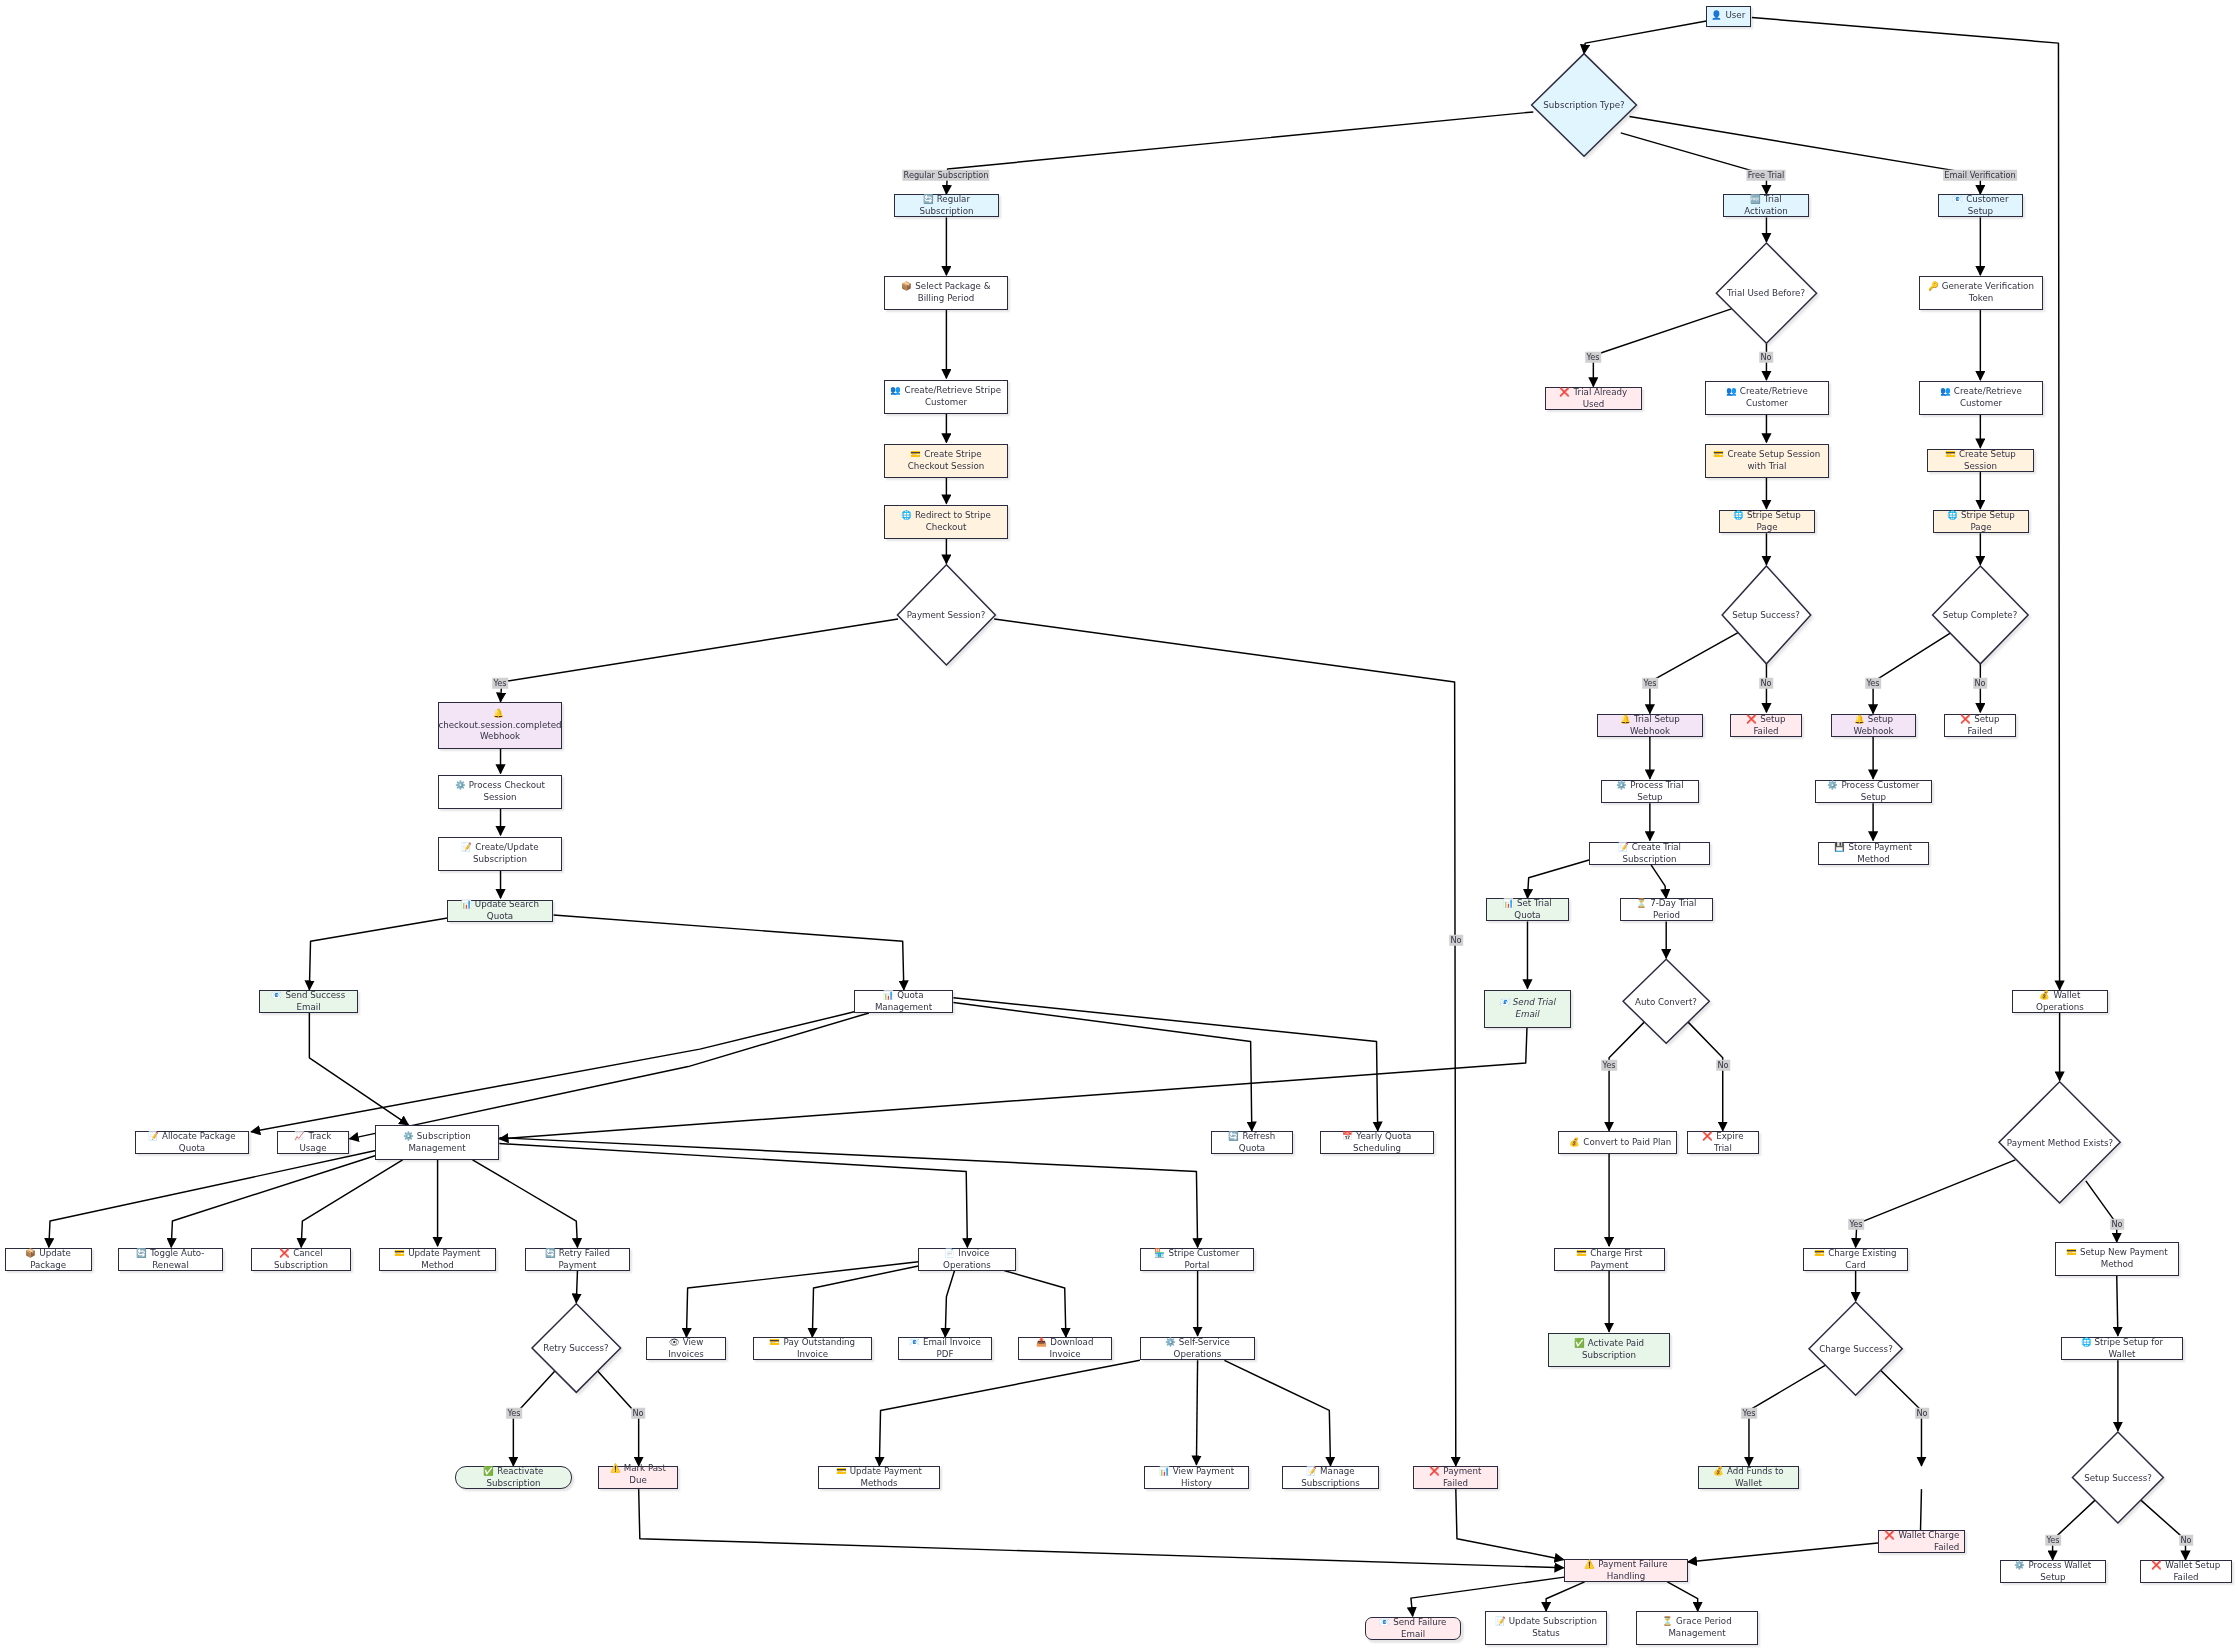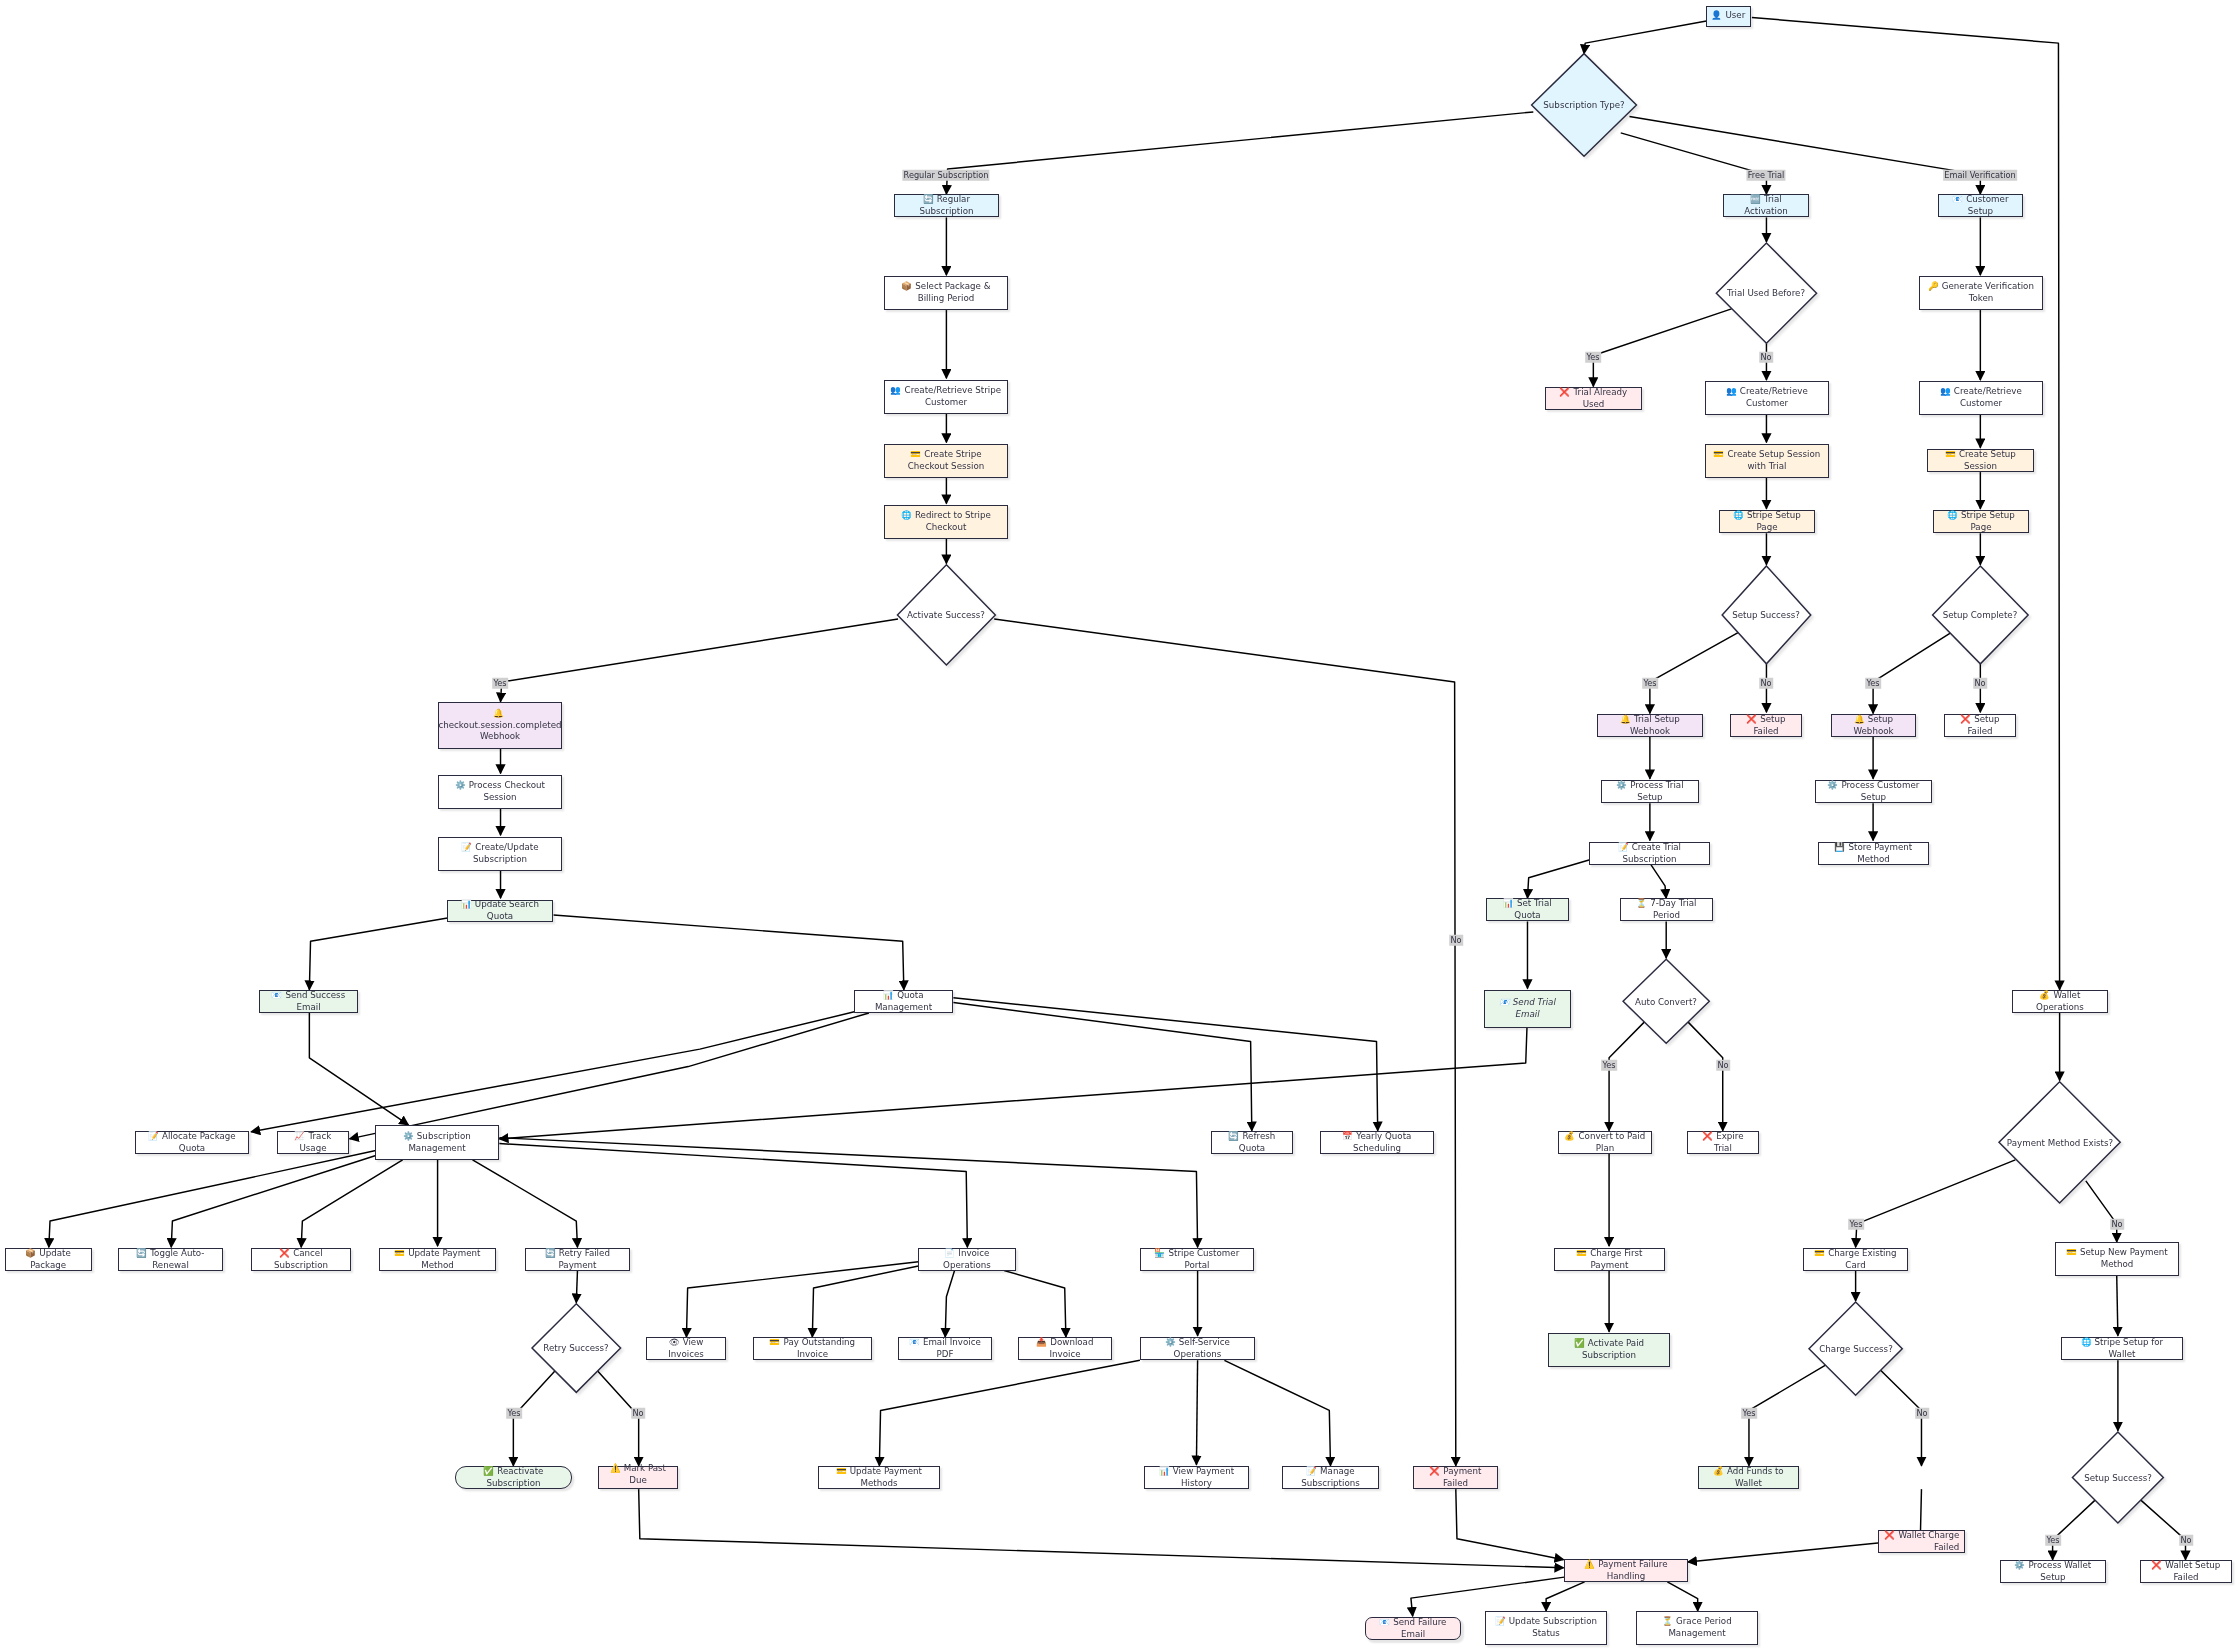--- a/index.html
+++ b/index.html
@@ -153,21 +153,21 @@
       </div>
       <div class="node default" style="left: 884px; top: 380px; width: 124px; height: 34px;">
         <span><span class="ic">👥</span><span>Create/Retrieve Stripe Customer</span></span>
       </div>
       <div class="node stripe" style="left: 884px; top: 444px; width: 124px; height: 34px;">
         <span><span class="ic">💳</span><span>Create Stripe Checkout Session</span></span>
       </div>
       <div class="node stripe" style="left: 884px; top: 505px; width: 124px; height: 34px;">
         <span><span class="ic">🌐</span><span>Redirect to Stripe Checkout</span></span>
       </div>
-      <div class="diamond-label" style="left: 946px; top: 615px;">Activate Success?</div>
+      <div class="diamond-label" style="left: 946px; top: 615px;">Payment Session?</div>
       <div class="node webhook" style="left: 438px; top: 702px; width: 124px; height: 47px;">
         <span><span class="ic">🔔</span><span>checkout.session.completed Webhook</span></span>
       </div>
       <div class="node default" style="left: 438px; top: 775px; width: 124px; height: 34px;">
         <span><span class="ic">⚙️</span><span>Process Checkout Session</span></span>
       </div>
       <div class="node default" style="left: 438px; top: 837px; width: 124px; height: 34px;">
         <span><span class="ic">📝</span><span>Create/Update Subscription</span></span>
       </div>
       <div class="node success" style="left: 447px; top: 900px; width: 106px; height: 22px;">
@@ -278,21 +278,21 @@
       <div class="node success" style="left: 1486px; top: 898px; width: 83px; height: 23px;">
         <span><span class="ic">📊</span><span>Set Trial Quota</span></span>
       </div>
       <div class="node default" style="left: 1620px; top: 898px; width: 93px; height: 23px;">
         <span><span class="ic">⏳</span><span>7-Day Trial Period</span></span>
       </div>
       <div class="node success" style="left: 1484px; top: 990px; width: 87px; height: 38px; font-style: italic;">
         <span><span class="ic">📧</span><span>Send Trial Email</span></span>
       </div>
       <div class="diamond-label" style="left: 1666px; top: 1002px;">Auto Convert?</div>
-      <div class="node default" style="left: 1558px; top: 1131px; width: 94px; height: 23px;">
+      <div class="node default" style="left: 1558px; top: 1131px; width: 119px; height: 23px; justify-content: flex-end;">
         <span><span class="ic">💰</span><span>Convert to Paid Plan</span></span>
       </div>
       <div class="node default" style="left: 1687px; top: 1131px; width: 72px; height: 23px;">
         <span><span class="ic">❌</span><span>Expire Trial</span></span>
       </div>
       <div class="node default" style="left: 1554px; top: 1248px; width: 111px; height: 23px;">
         <span><span class="ic">💳</span><span>Charge First Payment</span></span>
       </div>
       <div class="node success" style="left: 1548px; top: 1333px; width: 122px; height: 34px;">
         <span><span class="ic">✅</span><span>Activate Paid Subscription</span></span>

